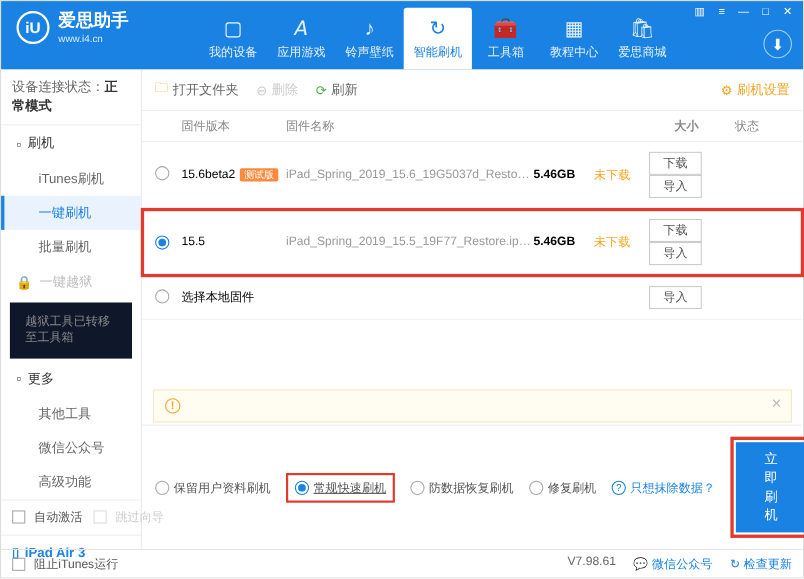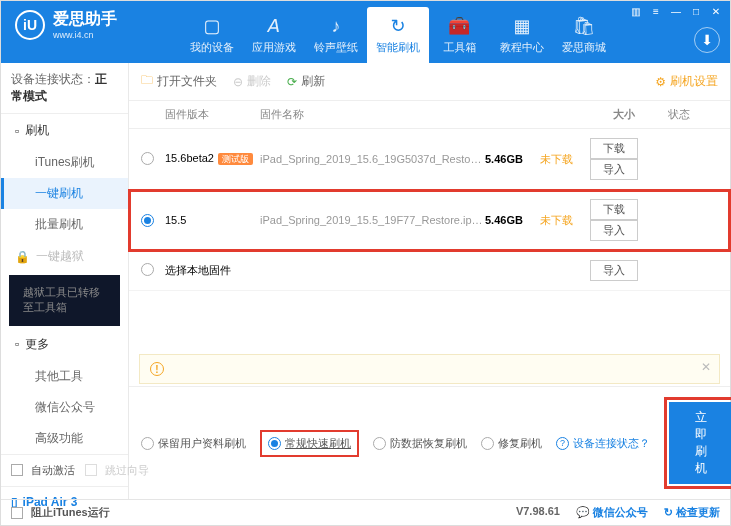--- a/index.html
+++ b/index.html
@@ -50,21 +50,21 @@
 .status-txt { color: #f5a623; }
 .btn-sm { border: 1px solid #ccc; background: #fff; font-size: 11px; padding: 2px 12px; cursor: pointer; color: #555; margin-right: 20px; }
 .notice { background: #fffdf2; border: 1px solid #f3e9c4; margin: 6px 10px 0; padding: 7px 10px; font-size: 11px; color: #8a6d3b; display: flex; align-items: center; gap: 6px; position: relative; }
 .notice .close { position: absolute; right: 8px; top: 5px; color: #bbb; cursor: pointer; font-size: 12px; }
 .options-row { display: flex; align-items: center; padding: 10px 12px; font-size: 11px; gap: 14px; border-top: 1px solid #eee; margin-top: 2px; }
 .opt { display: flex; align-items: center; gap: 4px; color: #555; cursor: pointer; white-space: nowrap; }
 .opt.box { border: 2px solid #e23b2e; padding: 4px 6px; text-decoration: underline; }
 .link { color: #1a82e2; cursor: pointer; }
 .primary-btn { background: #1a82e2; color: #fff; border: none; padding: 7px 26px; font-size: 12px; cursor: pointer; }
 .primary-wrap { border: 3px solid #e23b2e; padding: 2px; margin-left: auto; }
-.statusbar { border-top: 1px solid #e5e5e5; display: flex; align-items: flex-end; padding: 5px 10px; font-size: 11px; color: #666; gap: 16px; font-weight: bold; }
+.statusbar { border-top: 1px solid #e5e5e5; display: flex; align-items: flex-end; padding: 5px 10px; font-size: 11px; color: #666; gap: 16px; }
 .statusbar .right { margin-left: auto; display: flex; gap: 16px; }
 .chk { width: 12px; height: 12px; border: 1px solid #aaa; display: inline-block; vertical-align: middle; margin-right: 4px; }
 .gear { color: #f5a623; }
 .info-ico { color: #f5a623; font-weight: bold; width: 14px; height: 14px; border: 1px solid #f5a623; border-radius: 50%; display: inline-flex; align-items: center; justify-content: center; font-size: 10px; }
 .q-ico { color: #1a82e2; width: 13px; height: 13px; border: 1px solid #1a82e2; border-radius: 50%; display: inline-flex; align-items: center; justify-content: center; font-size: 9px; }
 </style>
 </head>
 <body>
 
 <div class="app">
@@ -241,21 +241,21 @@
         <label class="opt">
             <span class="radio"></span>
             <span>防数据恢复刷机</span>
           </label>
         <label class="opt">
             <span class="radio"></span>
             <span>修复刷机</span>
           </label>
         <span class="opt">
             <span class="q-ico">?</span>
-            <span class="link">设备连接状态？</span>
+            <span class="link">只想抹除数据？</span>
           </span>
         <span class="primary-wrap">
           <button class="primary-btn">立即刷机</button>
         </span>
       </div>
     </div>
   </div>
 
   <div class="statusbar">
     <label class="opt">

